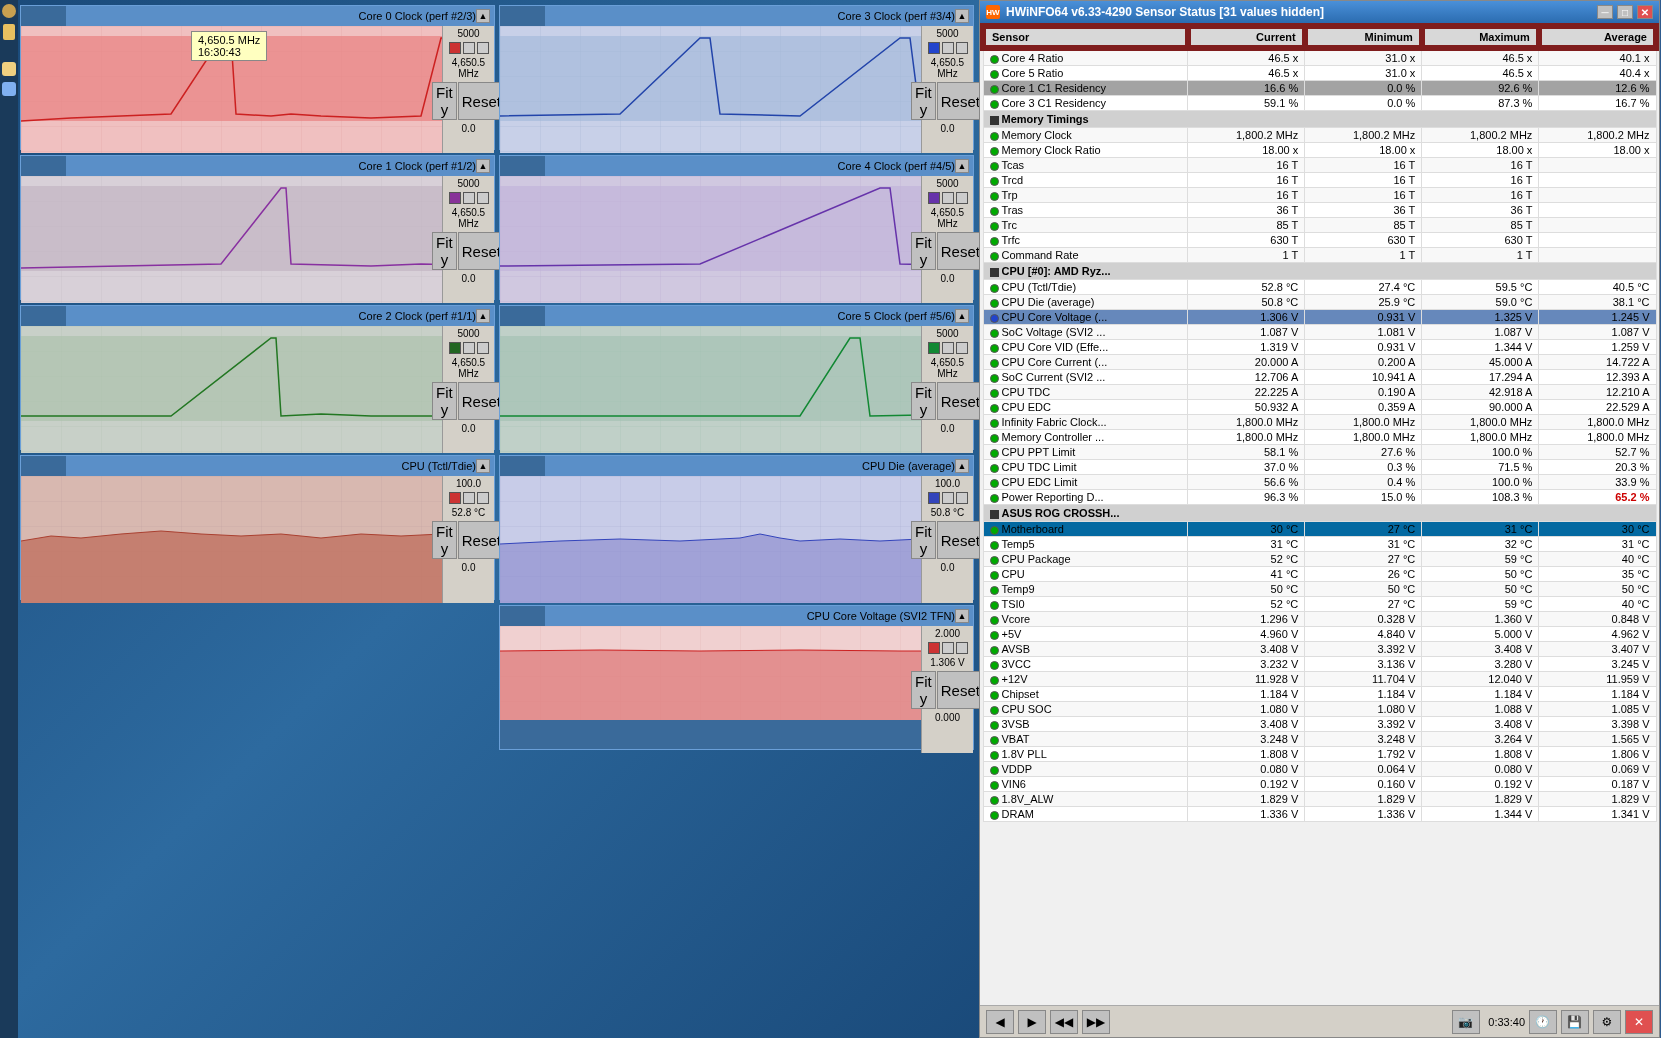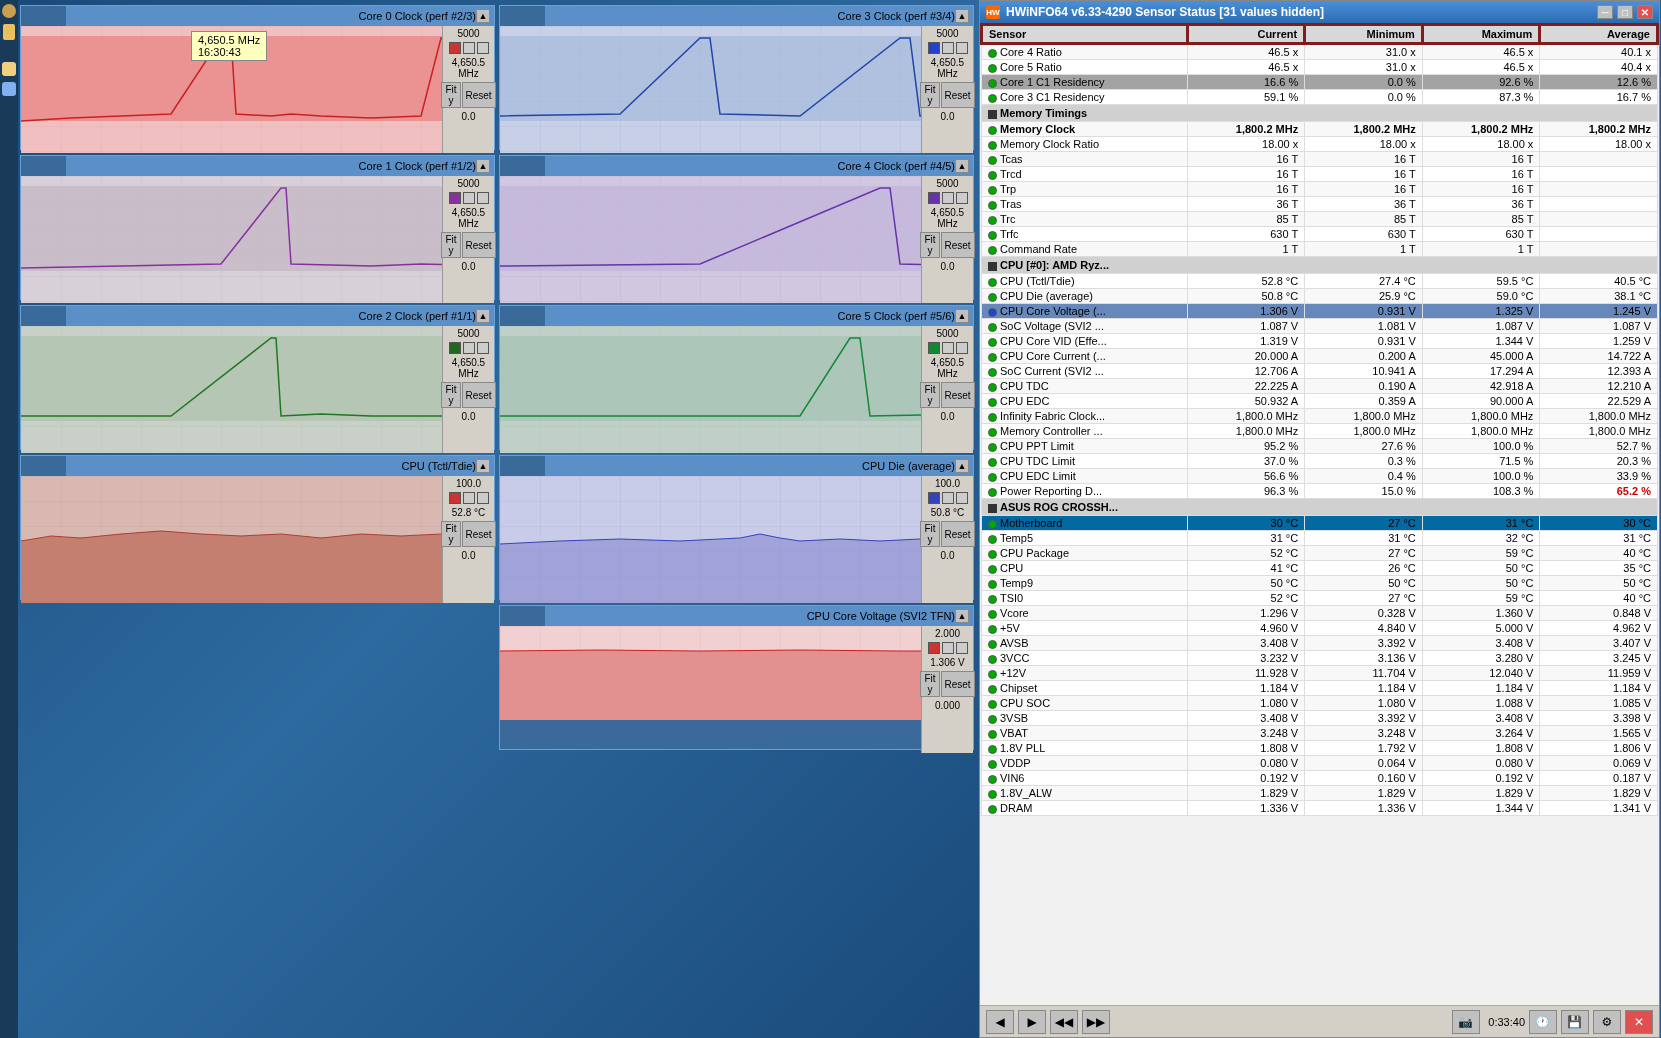--- a/index.html
+++ b/index.html
@@ -82,21 +82,21 @@
       margin-top: 2px;
     }
 
     .graph-buttons {
       display: flex;
       gap: 1px;
       margin-top: 2px;
     }
 
     .mini-btn {
-      font-size: 10px;
+      font-size: 15px;
       padding: 1px 3px;
       background: #c0c0c0;
       border: 1px solid #888;
       cursor: pointer;
     }
 
     .graph-min-label {
       font-size: 10px;
       color: #000;
       margin-top: 2px;
@@ -176,21 +176,21 @@
     }
 
     .sensor-table {
       width: 100%;
       border-collapse: collapse;
       font-size: 11px;
     }
 
     .sensor-table th {
       background: #d8d8d8;
-      border: 3px solid #7f1d1d;
+      border: 6px solid #7f1d1d;
       padding: 2px 6px;
       text-align: left;
       font-weight: bold;
       color: #000;
       position: sticky;
       top: 0;
       z-index: 5;
     }
 
     .sensor-table th:not(:first-child) {
@@ -653,21 +653,21 @@
           <tr style="background: rgb(255, 255, 255);">
             <td><span style="display:inline-block;width:9px;height:9px;border-radius:50%;background:#00aa00;margin-right:3px;vertical-align:middle;border:1px solid #555;"></span>Core 3 C1 Residency</td>
             <td>59.1 %</td>
             <td>0.0 %</td>
             <td>87.3 %</td>
             <td>16.7 %</td>
           </tr>
           <tr style="background: rgb(208, 208, 208);">
             <td colspan="5" style="font-weight: bold; padding: 2px 6px;"><span style="display:inline-block;width:9px;height:9px;background:#333;margin-right:3px;vertical-align:middle;"></span>Memory Timings</td>
           </tr>
-          <tr style="background: rgb(248, 248, 248); font-weight: bold;">
+          <tr style="background: rgb(248, 248, 248);">
             <td><span style="display:inline-block;width:9px;height:9px;border-radius:50%;background:#00aa00;margin-right:3px;vertical-align:middle;border:1px solid #555;"></span>Memory Clock</td>
             <td>1,800.2 MHz</td>
             <td>1,800.2 MHz</td>
             <td>1,800.2 MHz</td>
             <td>1,800.2 MHz</td>
           </tr>
           <tr style="background: rgb(255, 255, 255);">
             <td><span style="display:inline-block;width:9px;height:9px;border-radius:50%;background:#00aa00;margin-right:3px;vertical-align:middle;border:1px solid #555;"></span>Memory Clock Ratio</td>
             <td>18.00 x</td>
             <td>18.00 x</td>
@@ -798,21 +798,21 @@
           </tr>
           <tr style="background: rgb(255, 255, 255);">
             <td><span style="display:inline-block;width:9px;height:9px;border-radius:50%;background:#00aa00;margin-right:3px;vertical-align:middle;border:1px solid #555;"></span>Memory Controller ...</td>
             <td>1,800.0 MHz</td>
             <td>1,800.0 MHz</td>
             <td>1,800.0 MHz</td>
             <td>1,800.0 MHz</td>
           </tr>
           <tr style="background: rgb(248, 248, 248);">
             <td><span style="display:inline-block;width:9px;height:9px;border-radius:50%;background:#00aa00;margin-right:3px;vertical-align:middle;border:1px solid #555;"></span>CPU PPT Limit</td>
-            <td>95.2 %</td>
+            <td>58.1 %</td>
             <td>27.6 %</td>
             <td>100.0 %</td>
             <td>52.7 %</td>
           </tr>
           <tr style="background: rgb(255, 255, 255);">
             <td><span style="display:inline-block;width:9px;height:9px;border-radius:50%;background:#00aa00;margin-right:3px;vertical-align:middle;border:1px solid #555;"></span>CPU TDC Limit</td>
             <td>37.0 %</td>
             <td>0.3 %</td>
             <td>71.5 %</td>
             <td>20.3 %</td>

